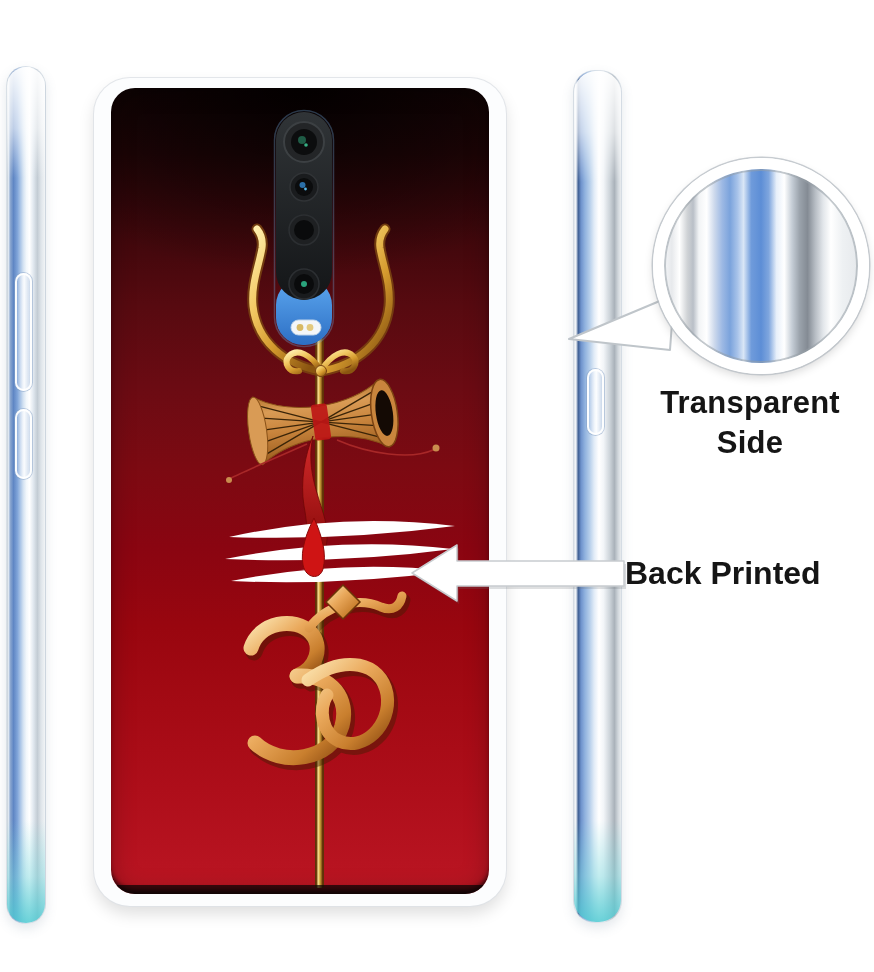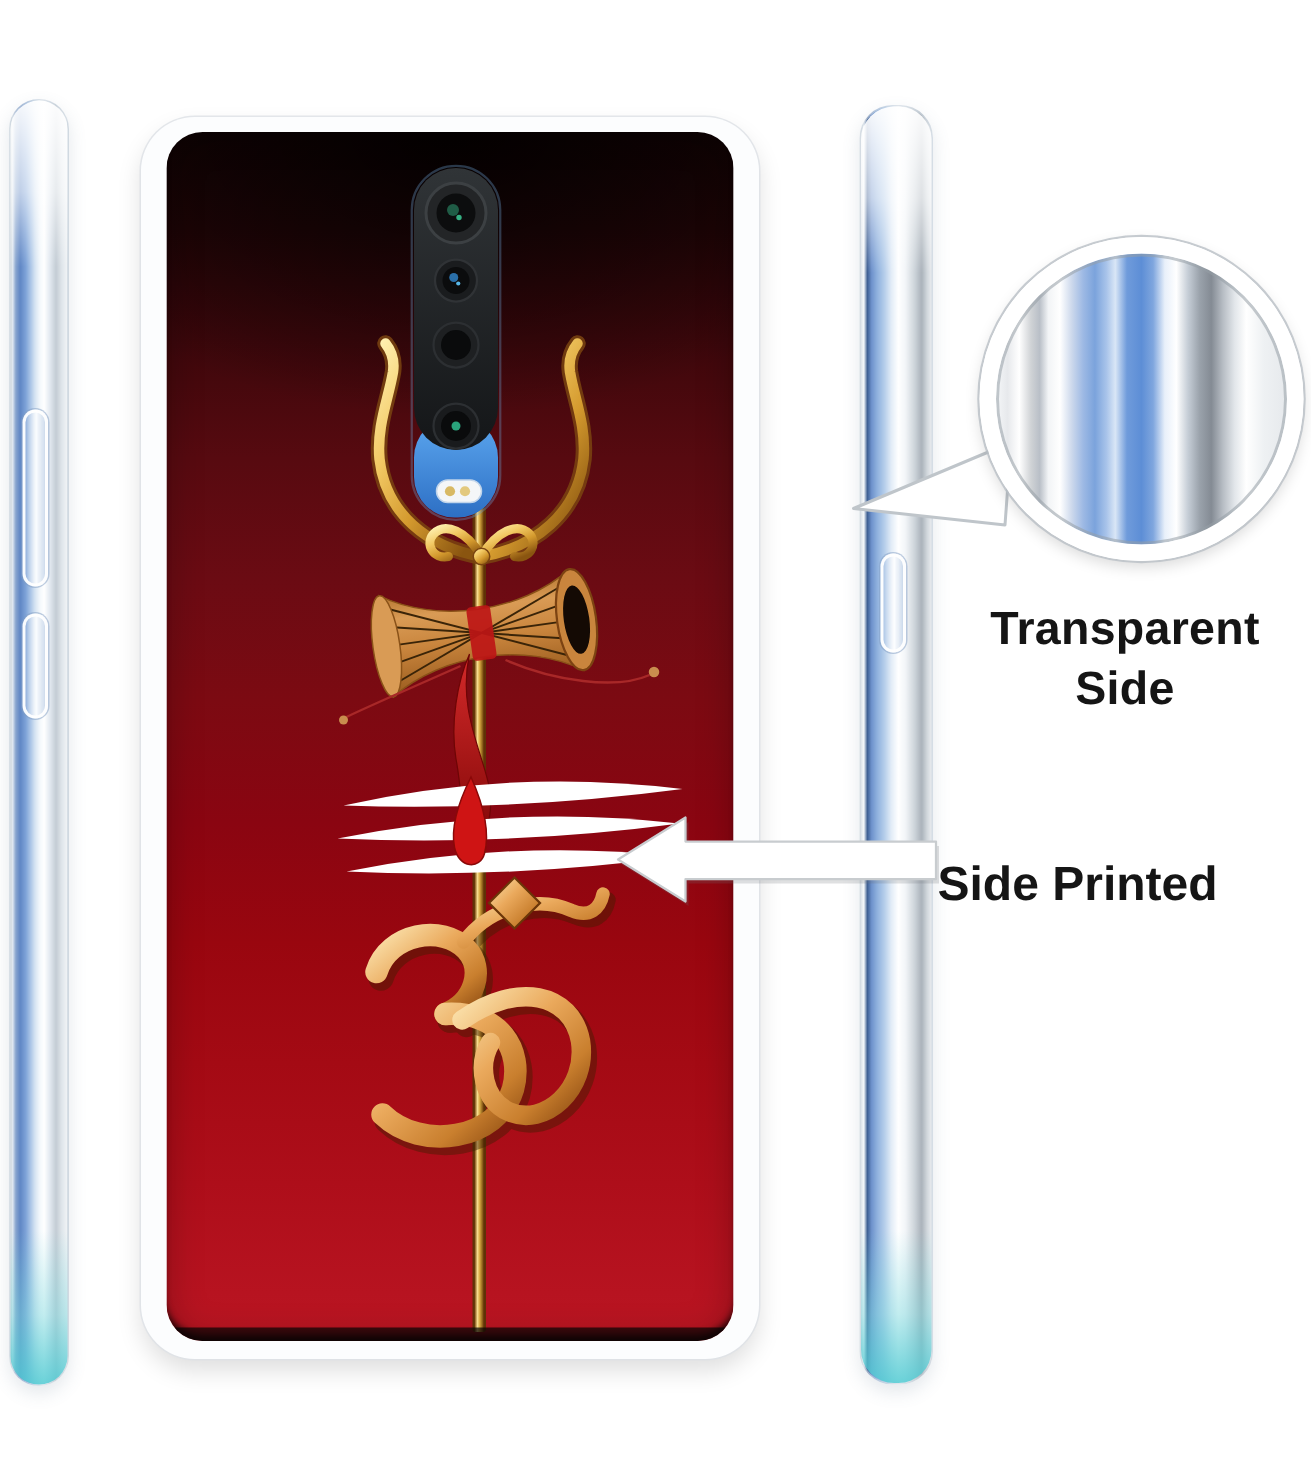--- a/index.html
+++ b/index.html
@@ -70,21 +70,21 @@
       #a9c4ea 38%,#d9e6f6 41%,#6f9bdb 45%,#5d8ed6 50%,#7fa6de 54%,#e8f0fa 58%,
       #ffffff 62%,#c5cdd6 66%,#9aa2ab 70%,#848b94 74%,#b7bdc4 78%,#e2e6ea 82%,
       #ffffff 86%,#eef1f3 92%,#e6e9ec 100%);
     box-shadow:0 0 0 1.5px rgba(185,191,197,.8),0 4px 10px rgba(0,0,0,.15),
       inset 0 0 0 2px rgba(150,158,166,.55);
     z-index:6;
   }
   
   .callouts{position:absolute;inset:0;z-index:5;pointer-events:none;}
   
-  .label{position:absolute;color:#151515;font-weight:bold;z-index:7;margin-top:16px;}
+  .label{position:absolute;color:#151515;font-weight:bold;z-index:7;}
   .label-transparent{
     left:638px;top:383px;width:224px;text-align:center;
     font-size:31px;line-height:40px;letter-spacing:.2px;
   }
   .label-back{
     left:625px;top:555px;font-size:32px;line-height:36px;white-space:nowrap;
   }
 </style>
 </head>
 <body>
@@ -232,15 +232,15 @@
 
   <svg class="callouts" viewBox="0 0 874 972">
     <path d="M569,339 L674,295 L670,350 Z" fill="#ffffff" stroke="#bfc5ca" stroke-width="2" stroke-linejoin="round"></path>
     <path transform="translate(2,3)" d="M412,573 L457,545 L457,561 L624,561 L624,586 L457,586 L457,601 Z" fill="rgba(110,115,120,.22)"></path>
     <path d="M412,573 L457,545 L457,561 L624,561 L624,586 L457,586 L457,601 Z" fill="#ffffff" stroke="#c8cccf" stroke-width="1.5" stroke-linejoin="round"></path>
   </svg>
 
   <div class="magnifier"></div>
 
   <div class="label label-transparent">Transparent Side</div>
-  <div class="label label-back">Side Printed</div>
+  <div class="label label-back">Back Printed</div>
 
 </div>
 
 </body></html>

